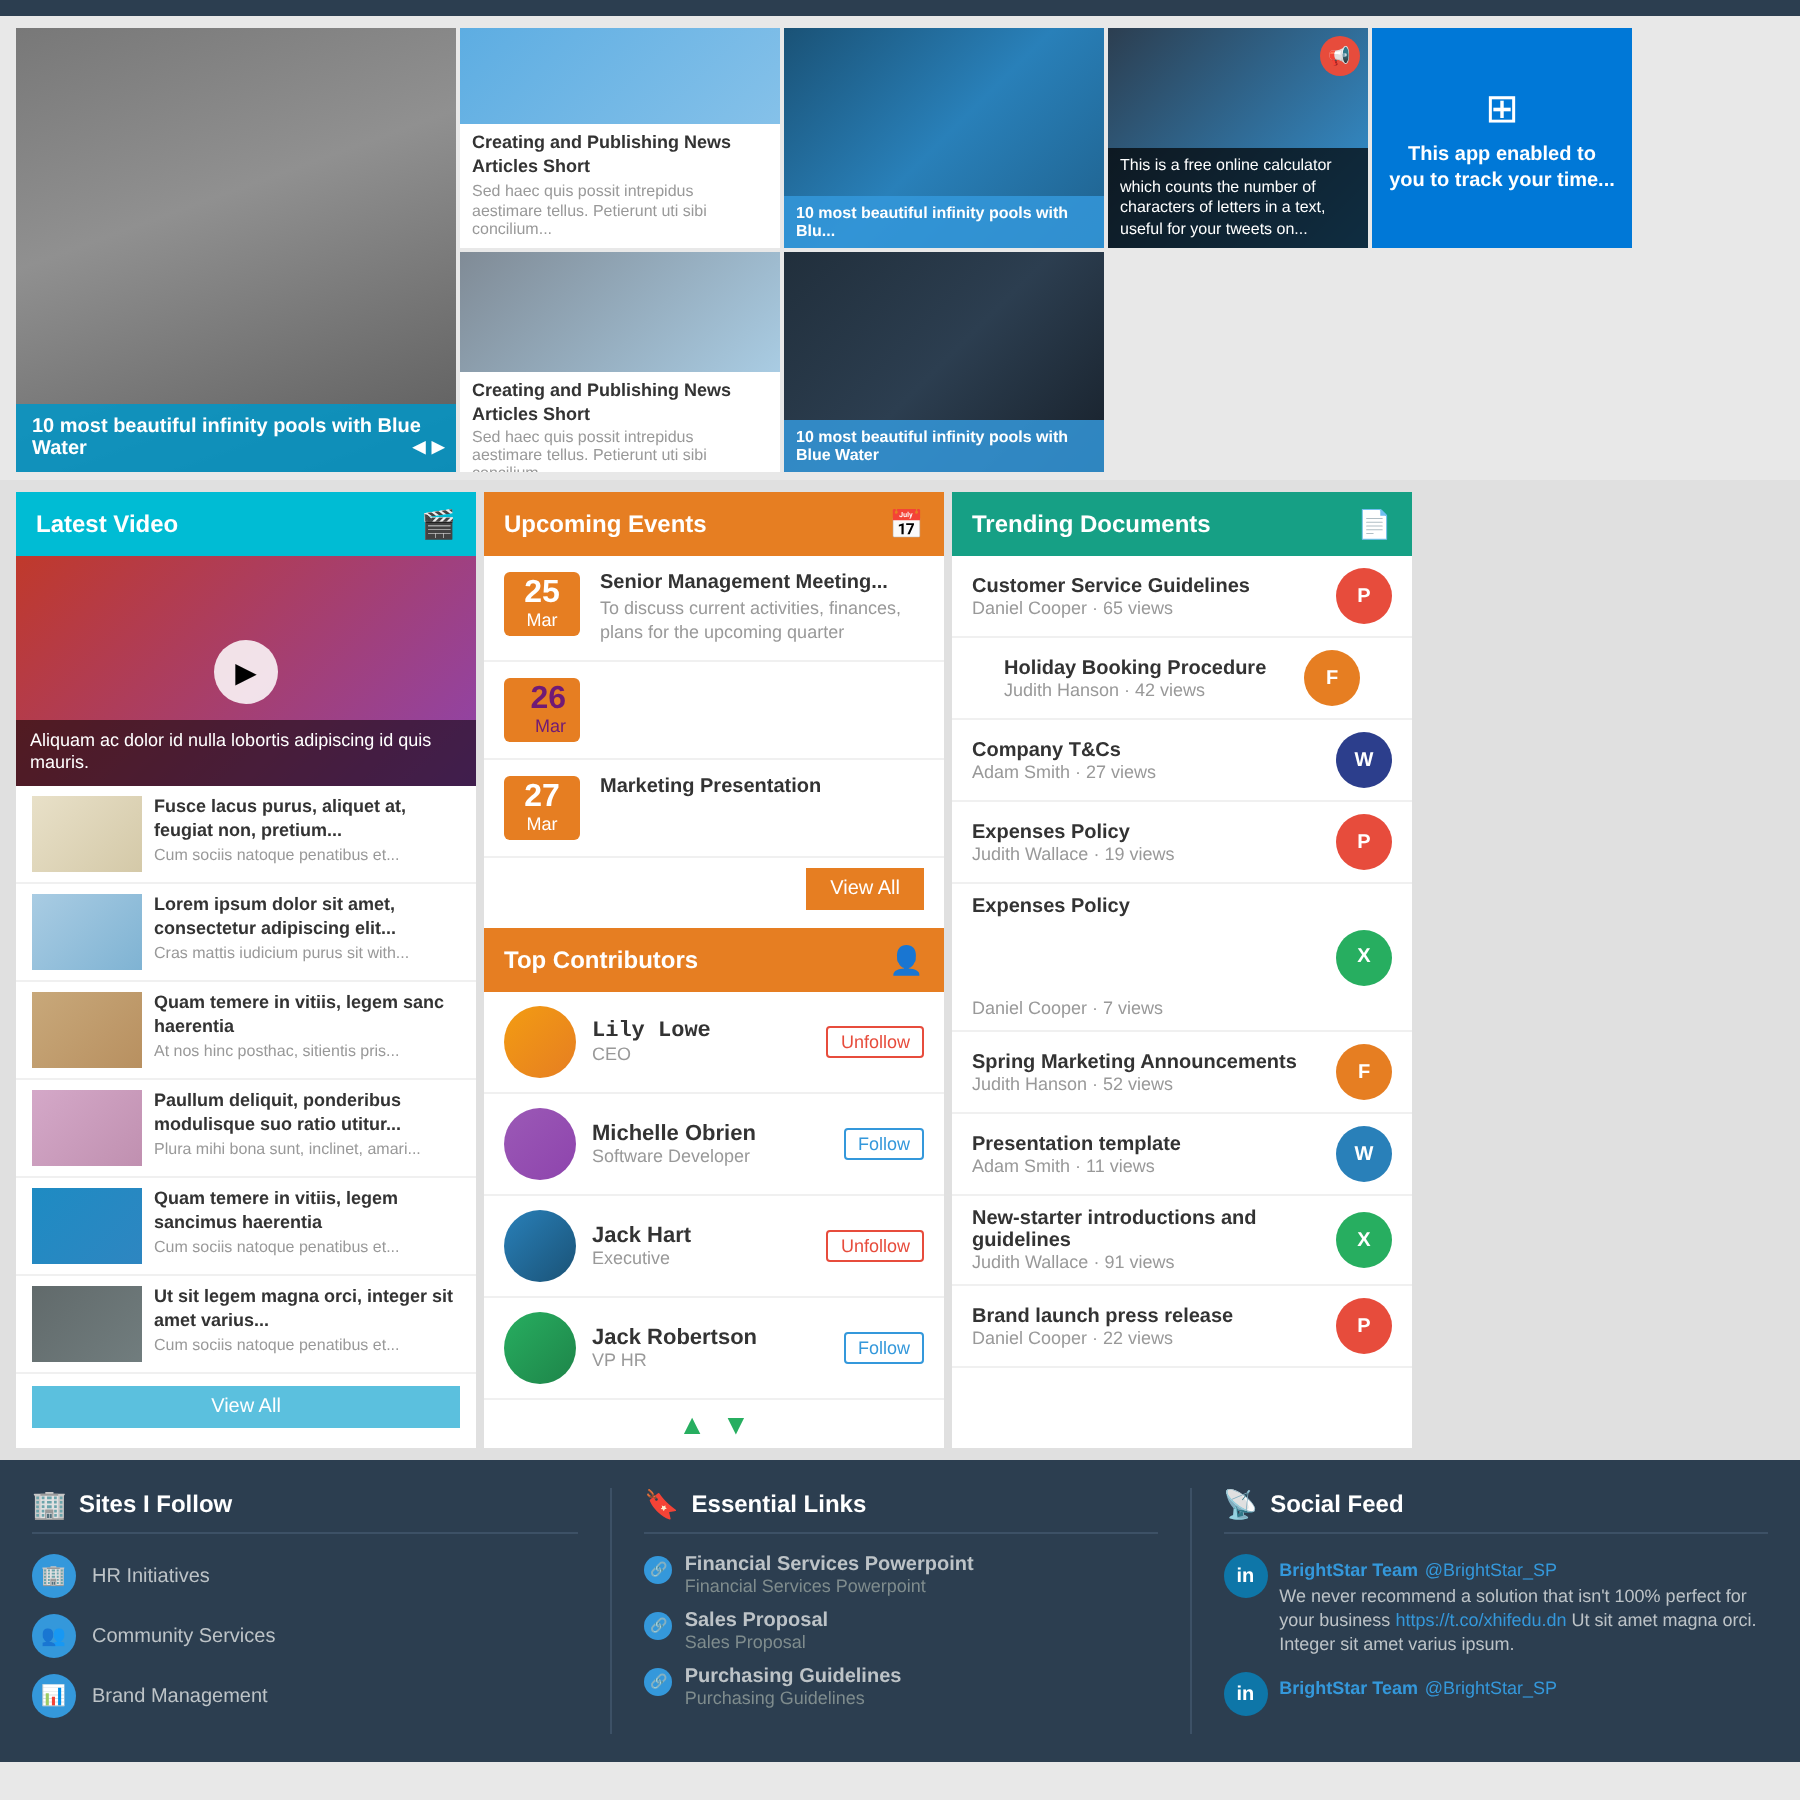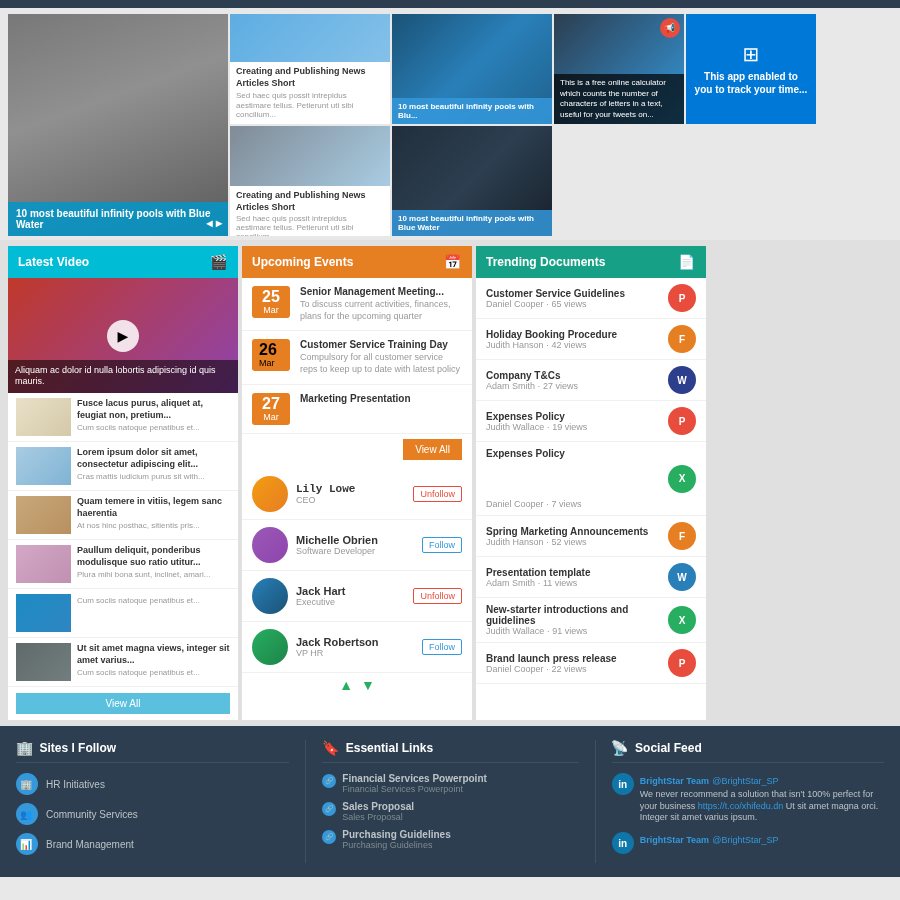--- a/index.html
+++ b/index.html
@@ -117,27 +117,28 @@
       <div style="display:flex; align-items:flex-start; padding:5px 8px; border-bottom:1px solid #f0f0f0; gap:6px;">
         <div style="width:55px; height:38px; background: linear-gradient(135deg, #d4a8c8, #c090b0); flex-shrink:0;"></div>
         <div>
           <div style="font-size:9px; font-weight:bold; color:#333; line-height:1.3;">Paullum deliquit, ponderibus modulisque suo ratio utitur...</div>
           <div style="font-size:8px; color:#999; margin-top:2px;">Plura mihi bona sunt, inclinet, amari...</div>
         </div>
       </div>
       <div style="display:flex; align-items:flex-start; padding:5px 8px; border-bottom:1px solid #f0f0f0; gap:6px;">
         <div style="width:55px; height:38px; background: linear-gradient(135deg, #1e8bc3, #2e86c1); flex-shrink:0;"></div>
         <div>
+          <div style="font-size:9px; font-weight:bold; color:#333; line-height:1.3;">Quam temere in vitiis, legem sancimus haerentia</div>
           <div style="font-size:8px; color:#999; margin-top:2px;">Cum sociis natoque penatibus et...</div>
         </div>
       </div>
       <div style="display:flex; align-items:flex-start; padding:5px 8px; border-bottom:1px solid #f0f0f0; gap:6px;">
         <div style="width:55px; height:38px; background: linear-gradient(135deg, #616a6b, #717d7e); flex-shrink:0;"></div>
         <div>
-          <div style="font-size:9px; font-weight:bold; color:#333; line-height:1.3;">Ut sit amet magna views, integer sit amet varius...</div>
+          <div style="font-size:9px; font-weight:bold; color:#333; line-height:1.3;">Ut sit legem magna orci, integer sit amet varius...</div>
           <div style="font-size:8px; color:#999; margin-top:2px;">Cum sociis natoque penatibus et...</div>
         </div>
       </div>
     </div>
 
     <div style="padding:6px 8px;">
       <button style="background:#5bc0de; color:#fff; border:none; padding:5px; font-size:10px; width:100%; cursor:pointer;">View All</button>
     </div>
   </div>
 
@@ -154,47 +155,47 @@
           <div style="background:#e67e22; color:#fff; text-align:center; padding:3px 7px; border-radius:3px; flex-shrink:0; min-width:38px;">
             <div style="font-size:16px; font-weight:bold; line-height:1;">25</div>
             <div style="font-size:9px;">Mar</div>
           </div>
           <div>
             <div style="font-size:10px; font-weight:bold; color:#333;">Senior Management Meeting...</div>
             <div style="font-size:9px; color:#999; margin-top:2px; line-height:1.3;">To discuss current activities, finances, plans for the upcoming quarter</div>
           </div>
         </div>
         <div style="display:flex; align-items:flex-start; padding:8px 10px; border-bottom:1px solid #f0f0f0; gap:10px;">
-          <div style="background:#e67e22; color:#000000; text-align:left; padding:3px 7px; border-radius:3px; flex-shrink:0; min-width:38px;">
+          <div style="background:#e67e22; color:#701a75; text-align:right; padding:3px 7px; border-radius:3px; flex-shrink:0; min-width:38px;">
             <div style="font-size:16px; font-weight:bold; line-height:1;">26</div>
             <div style="font-size:9px;">Mar</div>
-          </div>
-          <div>
-            <div style="font-size:10px; font-weight:bold; color:#333;">Customer Service Training Day</div>
-            <div style="font-size:9px; color:#999; margin-top:2px; line-height:1.3;">Compulsory for all customer service reps to keep up to date with latest policy</div>
           </div>
         </div>
         <div style="display:flex; align-items:flex-start; padding:8px 10px; border-bottom:1px solid #f0f0f0; gap:10px;">
           <div style="background:#e67e22; color:#fff; text-align:center; padding:3px 7px; border-radius:3px; flex-shrink:0; min-width:38px;">
             <div style="font-size:16px; font-weight:bold; line-height:1;">27</div>
             <div style="font-size:9px;">Mar</div>
           </div>
           <div>
             <div style="font-size:10px; font-weight:bold; color:#333;">Marketing Presentation</div>
           </div>
         </div>
       </div>
 
       <div style="padding:5px 10px;">
         <button style="background:#e67e22; color:#fff; border:none; padding:5px 12px; font-size:10px; cursor:pointer; float:right;">View All</button>
         <div style="clear:both;"></div>
       </div>
     </div>
 
     <div style="margin-top:4px;">
+      <div class="section-header orange">
+        <span>Top Contributors</span>
+        <span style="font-size:14px;">👤</span>
+      </div>
 
       <div>
         <div style="display:flex; align-items:center; padding:7px 10px; border-bottom:1px solid #f0f0f0; gap:8px;">
           <div style="width:36px; height:36px; border-radius:50%; background: linear-gradient(135deg, #f39c12, #e67e22); flex-shrink:0;"></div>
           <div style="flex:1;">
             <div style="font-size:11px; font-weight:bold; color:#333;font-family:Liberation Mono, monospace;">Lily Lowe</div>
             <div style="font-size:9px; color:#999;">CEO</div>
           </div>
           <button style="font-size:9px; padding:2px 6px; border:1px solid #e74c3c; color:#e74c3c; border-radius:2px; cursor:pointer; background:transparent;">Unfollow</button>
         </div>
@@ -238,21 +239,21 @@
     </div>
 
     <div>
       <div style="display:flex; align-items:center; padding:6px 10px; border-bottom:1px solid #f0f0f0; gap:8px; cursor:pointer;">
         <div style="flex:1;">
           <div style="font-size:10px; font-weight:bold; color:#333;">Customer Service Guidelines</div>
           <div style="font-size:9px; color:#999;">Daniel Cooper · 65 views</div>
         </div>
         <div style="width:28px; height:28px; border-radius:50%; background:#e74c3c; display:flex; align-items:center; justify-content:center; color:#fff; font-size:10px; font-weight:bold; flex-shrink:0;">P</div>
       </div>
-      <div style="display:flex; align-items:center; padding:6px 10px; border-bottom:1px solid #f0f0f0; gap:8px; cursor:pointer;">
+      <div style="display:flex; align-items:center; padding:6px 26px; border-bottom:1px solid #f0f0f0; gap:8px; cursor:pointer;">
         <div style="flex:1;">
           <div style="font-size:10px; font-weight:bold; color:#333;">Holiday Booking Procedure</div>
           <div style="font-size:9px; color:#999;">Judith Hanson · 42 views</div>
         </div>
         <div style="width:28px; height:28px; border-radius:50%; background:#e67e22; display:flex; align-items:center; justify-content:center; color:#fff; font-size:10px; font-weight:bold; flex-shrink:0;">F</div>
       </div>
       <div style="display:flex; align-items:center; padding:6px 10px; border-bottom:1px solid #f0f0f0; gap:8px; cursor:pointer;">
         <div style="flex:1;">
           <div style="font-size:10px; font-weight:bold; color:#333;">Company T&amp;Cs</div>
           <div style="font-size:9px; color:#999;">Adam Smith · 27 views</div>

